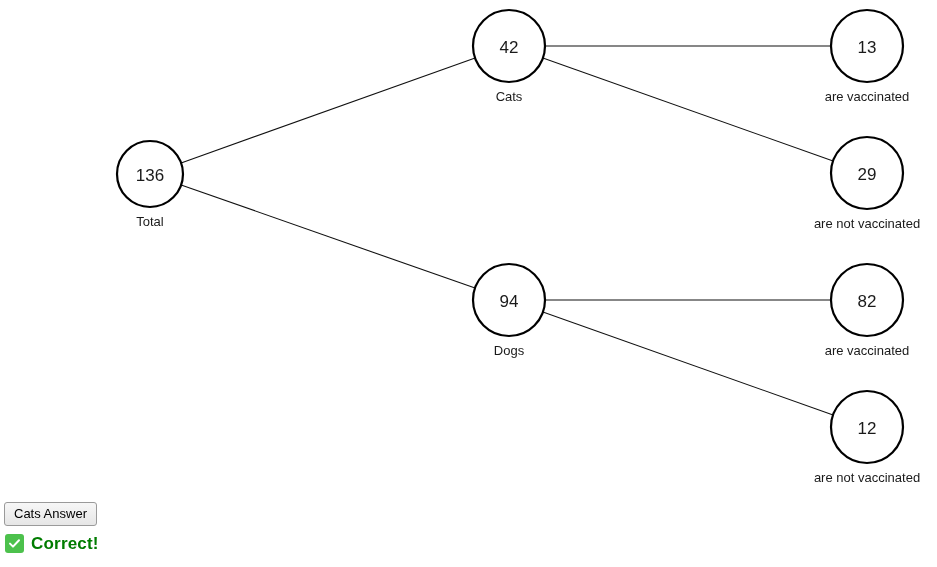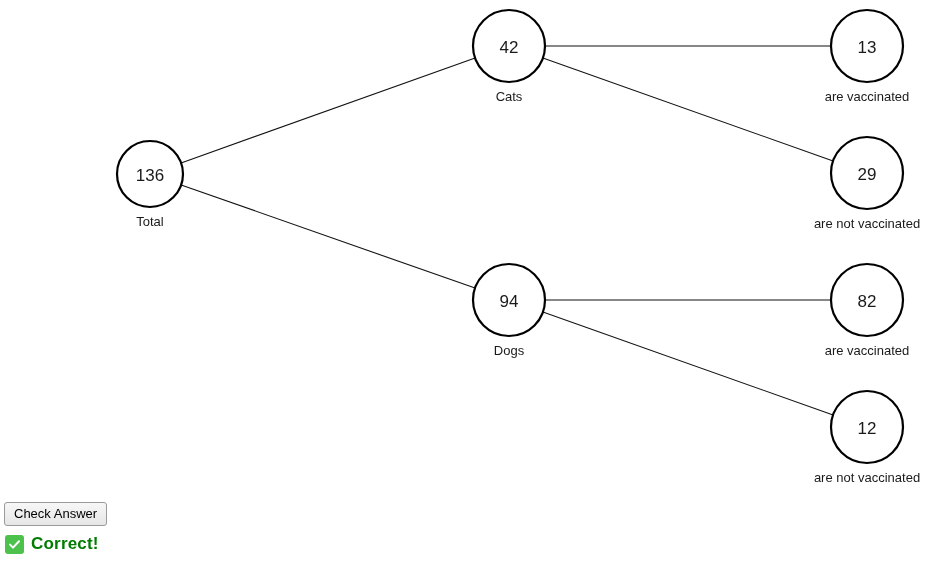--- a/index.html
+++ b/index.html
@@ -71,21 +71,21 @@
     border-radius: 3px;
     cursor: pointer;
     line-height: 15px;
   }
 
   .feedback {
     position: absolute;
     left: 5px;
     top: 34px;
     display: flex;
-    align-items: flex-end;
+    align-items: flex-start;
     gap: 7px;
   }
 
   .check-icon {
     width: 19px;
     height: 19px;
     border-radius: 3px;
     background: #4cc14c;
     display: inline-block;
     position: relative;
@@ -150,21 +150,21 @@
       </g>
       <g>
         <circle cx="867" cy="427" r="36" class="node-circle" fill="#ffffff" stroke="#000000"></circle>
         <text x="867" y="428" class="node-value">12</text>
         <text x="867" y="482" class="node-label">are not vaccinated</text>
       </g>
     </g>
 </svg>
 
 <div class="footer">
-  <button class="check-answer-button">Check Answer</button>
+  <button class="check-answer-button">Cats Answer</button>
 
   <div class="feedback">
     <span class="check-icon">
       <svg width="15" height="15" viewBox="0 0 15 15">
         <path d="M3 7.6 L6 10.6 L12 4.2" fill="none" stroke="#ffffff" stroke-width="2" stroke-linecap="round" stroke-linejoin="round"></path>
       </svg>
     </span>
     <span class="feedback-text">Correct!</span>
   </div>
 </div>

